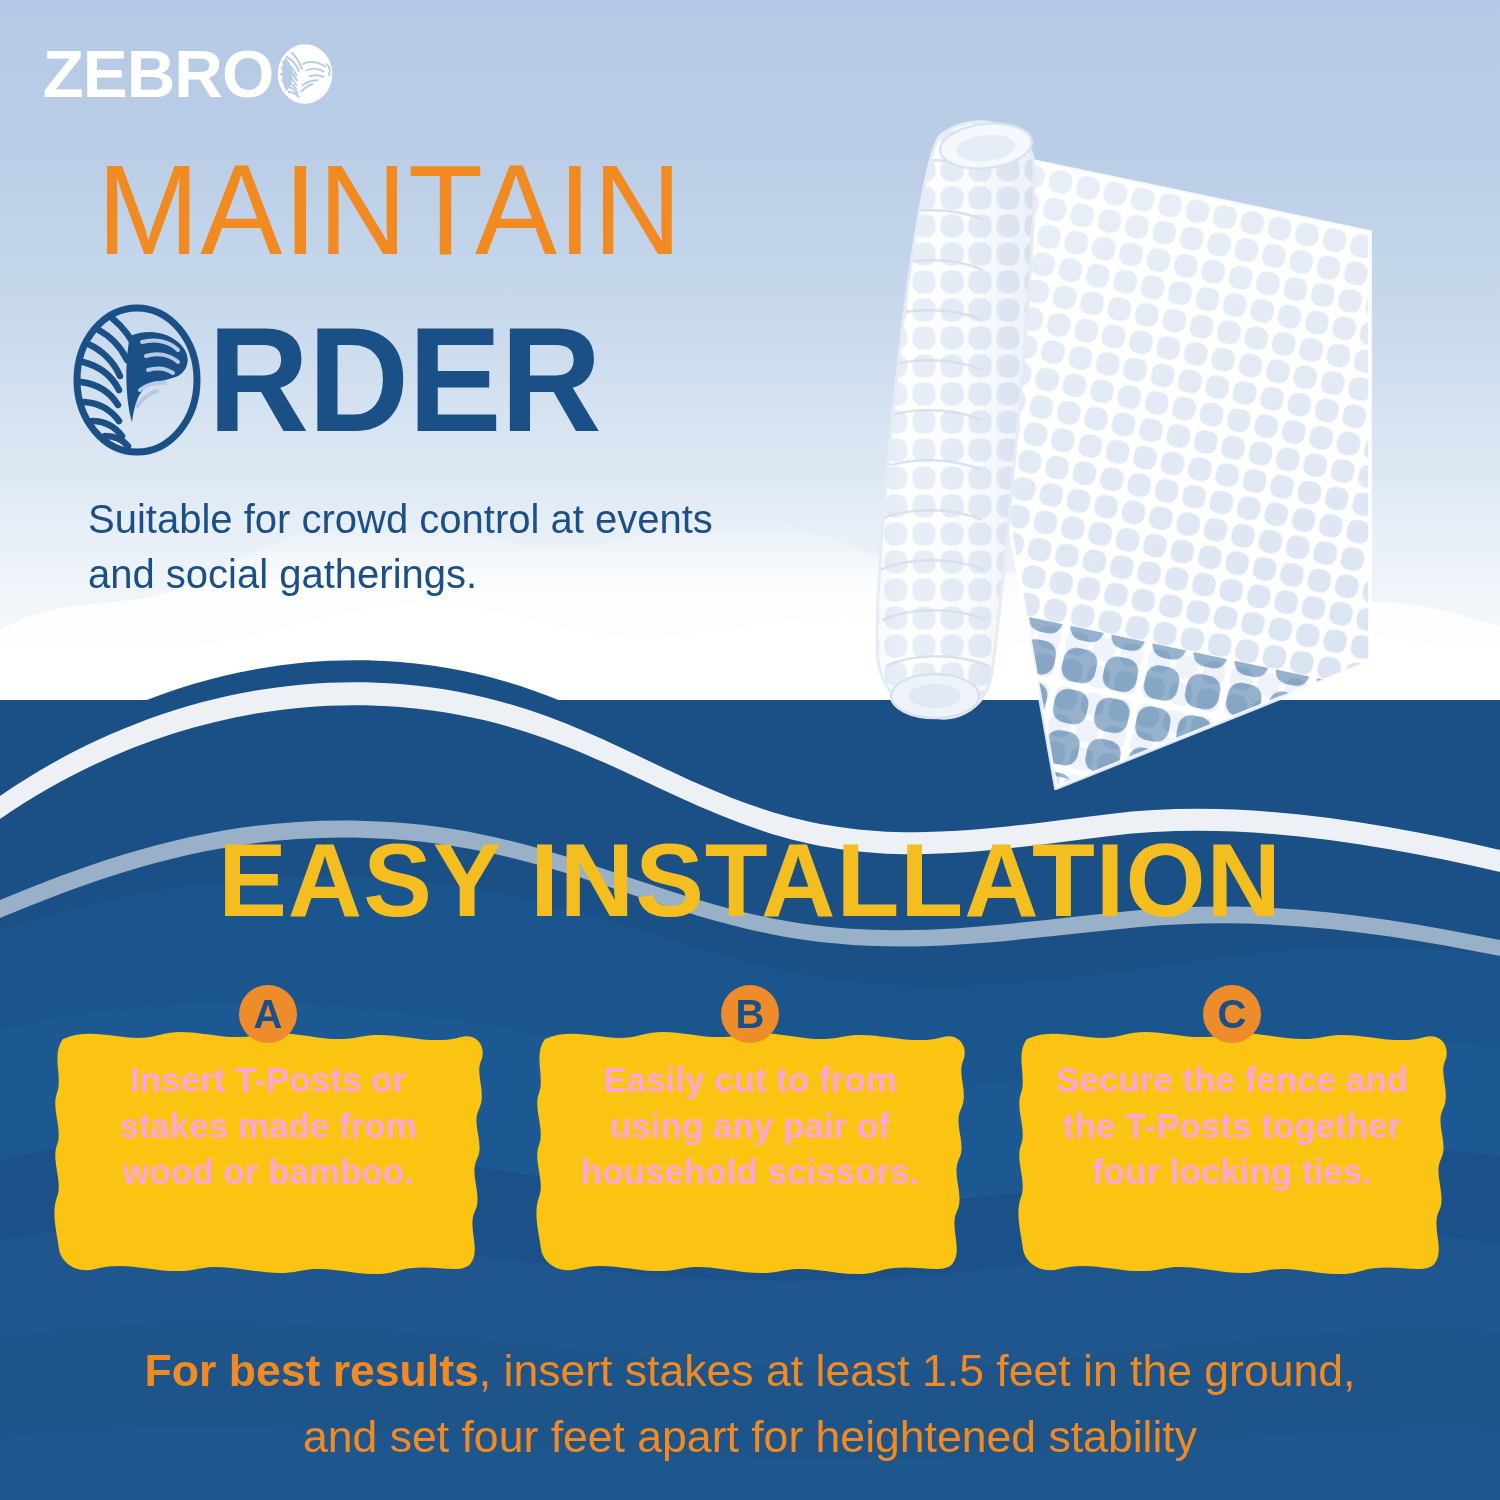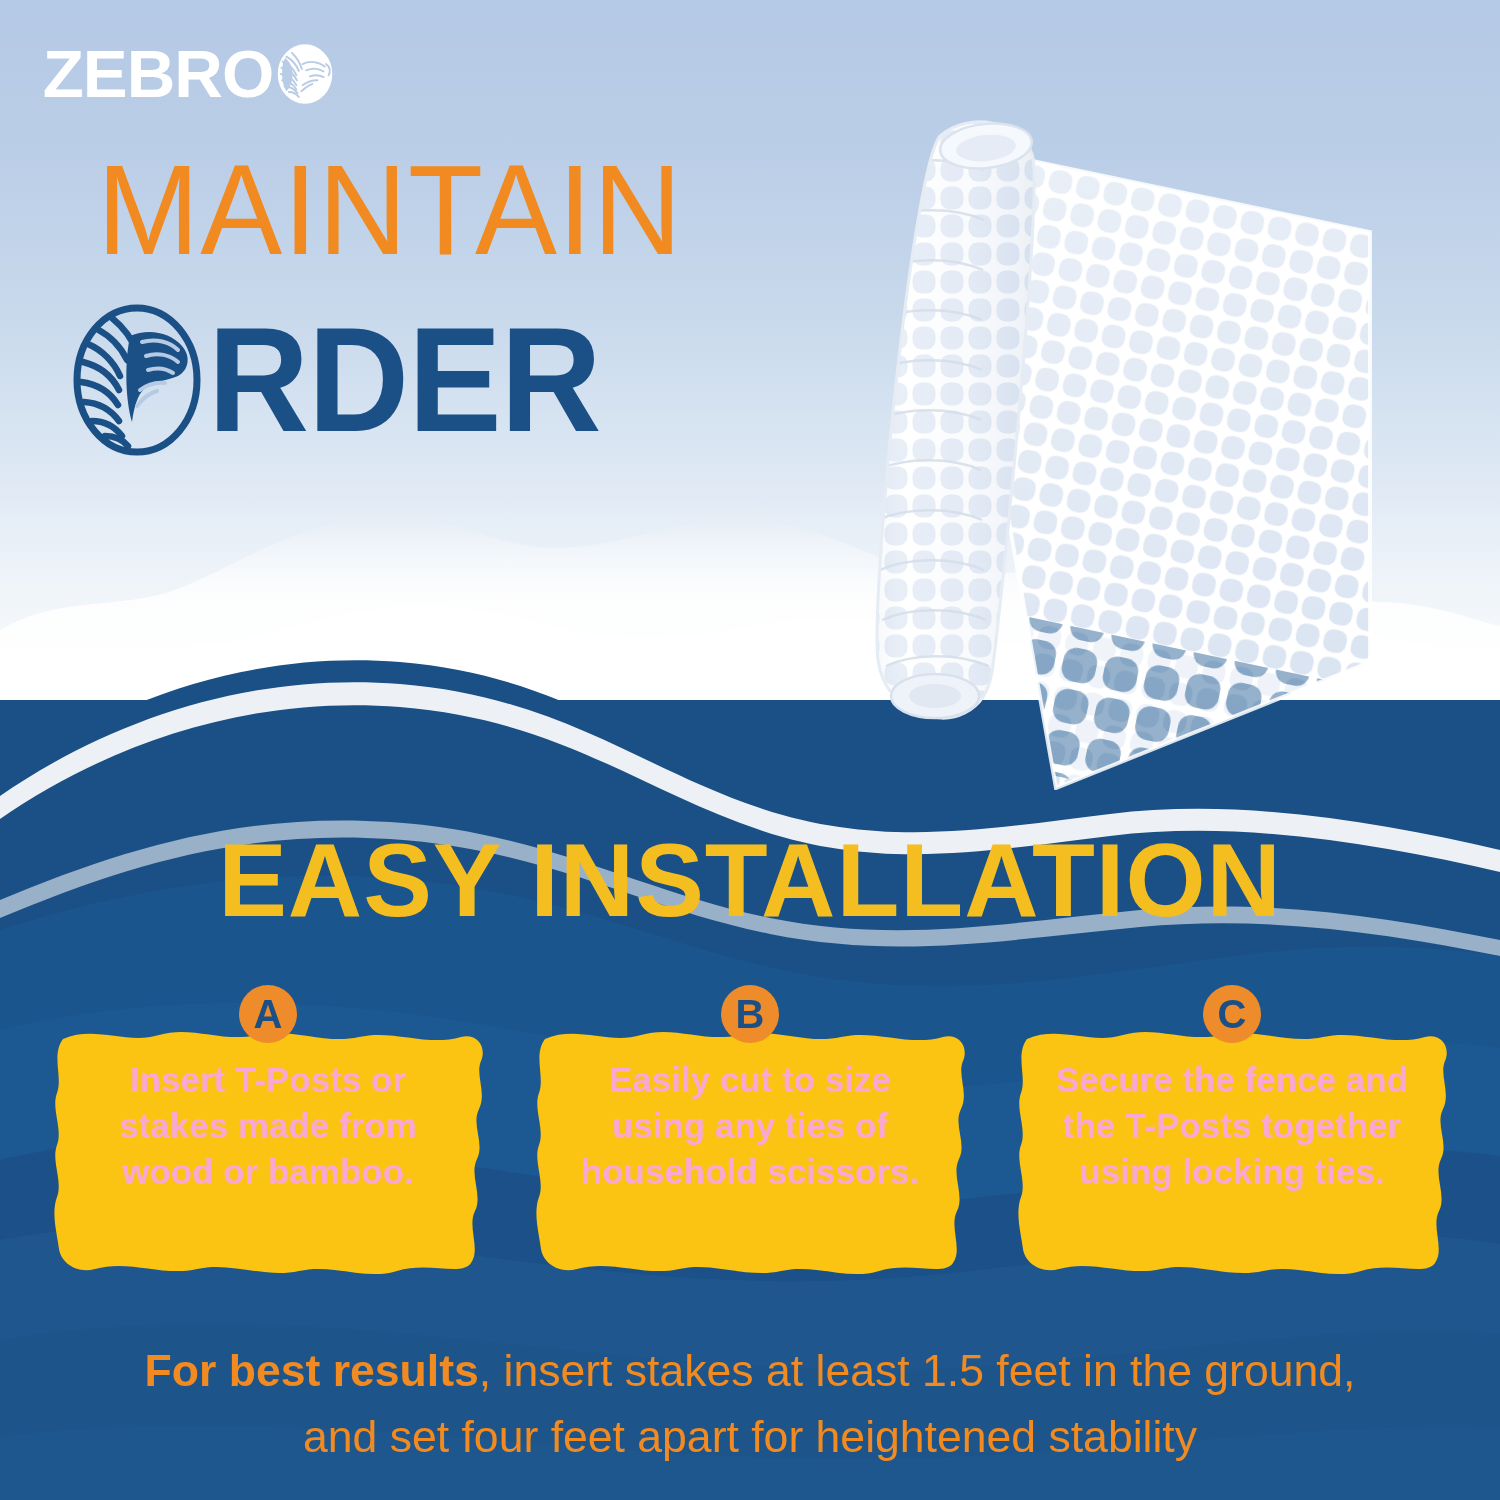--- a/index.html
+++ b/index.html
@@ -230,20 +230,21 @@
         <path d="M70,38 C84,34 98,38 106,46"></path>
         <path d="M74,52 C86,48 98,51 106,58"></path>
         <path d="M76,66 C86,63 95,65 101,69"></path>
         <path d="M68,86 C76,80 85,78 93,79"></path>
         <path d="M65,102 C71,94 78,89 85,87"></path>
       </g>
     </svg>
     <div class="headline-order">RDER</div>
   </div>
 
+  <div class="subhead">Suitable for crowd control at events and social gatherings.</div>
 
   <div class="product">
     <svg width="640" height="690" viewBox="0 0 640 690" xmlns="http://www.w3.org/2000/svg">
       <defs>
         <pattern id="mesh" x="0" y="0" width="28" height="28" patternUnits="userSpaceOnUse">
           <rect width="28" height="28" fill="#ffffff"></rect>
           <rect x="2.5" y="2.5" width="23" height="23" rx="9" ry="9" fill="#cfdcee" opacity="0.85"></rect>
         </pattern>
         <pattern id="meshBig" x="0" y="0" width="42" height="42" patternUnits="userSpaceOnUse">
           <rect width="42" height="42" fill="#ffffff"></rect>
@@ -338,38 +339,38 @@
                    C344,16 378,34 412,24 C428,20 438,34 432,48 C426,62 438,80 430,96
                    C422,112 436,130 428,146 C420,162 434,182 426,198 C418,214 432,236 422,250
                    C412,264 380,248 348,258 C316,268 284,250 250,258 C216,266 182,248 148,256
                    C114,264 80,246 46,256 C28,261 12,250 10,236 C8,220 2,200 8,184
                    C14,168 2,148 8,132 C14,116 2,96 8,80 C14,64 2,42 14,26 Z" fill="#FBC312"></path>
         </svg>
       </div>
       <div class="card-badge">
         <span>B</span>
       </div>
-      <div class="card-text">Easily cut to size using any ties of household scissors.</div>
+      <div class="card-text">Easily cut to from using any pair of household scissors.</div>
     </div>
 
     <div class="card">
       <div class="card-shape">
         <svg width="438" height="272" viewBox="0 0 438 272" xmlns="http://www.w3.org/2000/svg">
           <path d="M14,26 C46,12 78,32 110,22 C142,12 174,30 208,22 C242,14 276,32 310,24
                    C344,16 378,34 412,24 C428,20 438,34 432,48 C426,62 438,80 430,96
                    C422,112 436,130 428,146 C420,162 434,182 426,198 C418,214 432,236 422,250
                    C412,264 380,248 348,258 C316,268 284,250 250,258 C216,266 182,248 148,256
                    C114,264 80,246 46,256 C28,261 12,250 10,236 C8,220 2,200 8,184
                    C14,168 2,148 8,132 C14,116 2,96 8,80 C14,64 2,42 14,26 Z" fill="#FBC312"></path>
         </svg>
       </div>
       <div class="card-badge">
         <span>C</span>
       </div>
-      <div class="card-text">Secure the fence and the T-Posts together using locking ties.</div>
+      <div class="card-text">Secure the fence and the T-Posts together four locking ties.</div>
     </div>
 
   </div>
 
   <div class="footer">
     <b>For best results</b><span>, insert stakes at least 1.5 feet in the ground, and set four feet apart for heightened stability</span>
   </div>
 
 </div>
 

